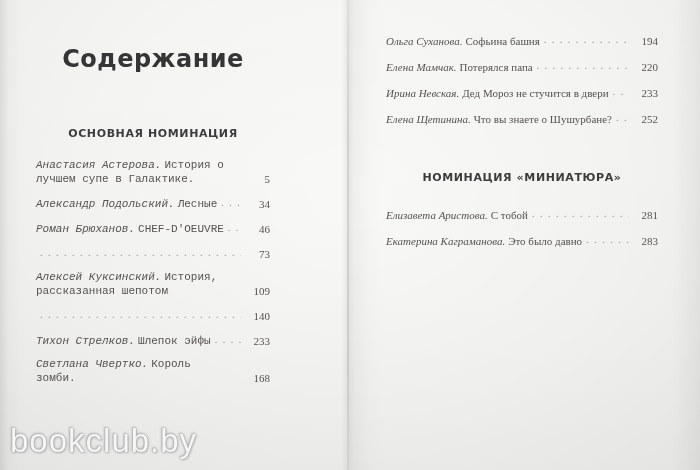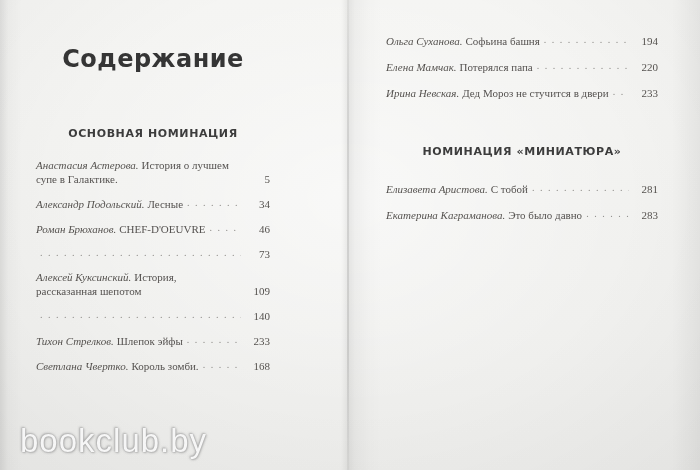--- a/index.html
+++ b/index.html
@@ -30,30 +30,30 @@
                      font-size:11px; line-height:12px; letter-spacing:0.6px;
                      color:#3c3c3c; text-align:center; }
   .page.left  .section-heading { margin:54px 0 18px; }
   .page.right .section-heading { margin:46px 0 22px; }
 
   .toc { width:100%; }
   .entry { display:flex; align-items:flex-end; margin-bottom:9px;
            font-size:11px; line-height:14px; color:#555250; }
   .page.right .toc-top .entry, .page.right .entry { margin-bottom:10px; }
   .entry .txt { flex:0 1 auto; }
-  .page.left  .entry .txt { max-width:213px; }
+  .page.left  .entry .txt { max-width:213px;font-family:Liberation Mono, monospace; }
   .page.right .entry .txt { max-width:246px; }
   .entry em { font-style:italic; color:#55524f; }
   .entry .ttl { margin-left:3px; }
   .entry .dots { flex:1 1 0; overflow:hidden; white-space:nowrap;
                  margin:0 3px 1px 4px; color:#8f8d8a; min-width:0; }
   .entry .dots::after { content:". . . . . . . . . . . . . . . . . . . . . . . . . . . . . . . . . . . . . . . . . . . . ."; font-size:10px; letter-spacing:1.5px; }
   .entry .num { flex:0 0 auto; width:26px; text-align:right; color:#55524f; }
 
-  .watermark { position:absolute; left:20px; bottom:10px;
+  .watermark { position:absolute; left:10px; bottom:10px;
                font-family:"Liberation Sans", sans-serif; font-size:33px;
                letter-spacing:1px; color:rgba(255,255,255,0.92);
                text-shadow: 0 0 1px rgba(140,140,140,0.9), 0 0 3px rgba(160,160,160,0.55),
                             1px 1px 2px rgba(150,150,150,0.5), -1px -1px 2px rgba(150,150,150,0.5); }
 </style>
 </head>
 <body>
 
 <div class="photo">
   <div class="spread">
@@ -124,20 +124,25 @@
     <span class="dots"></span>
     <span class="num">220</span>
   </div>
 
   <div class="entry">
     <span class="txt"><em>Ирина Невская.</em><span class="ttl">Дед Мороз не стучится в двери</span></span>
     <span class="dots"></span>
     <span class="num">233</span>
   </div>
 
+  <div class="entry">
+    <span class="txt"><em>Елена Щетинина.</em><span class="ttl">Что вы знаете о Шушурбане?</span></span>
+    <span class="dots"></span>
+    <span class="num">252</span>
+  </div>
 </div>
       <h2 class="section-heading">НОМИНАЦИЯ «МИНИАТЮРА»</h2>
       <div class="toc">
   <div class="entry">
     <span class="txt"><em>Елизавета Аристова.</em><span class="ttl">С тобой</span></span>
     <span class="dots"></span>
     <span class="num">281</span>
   </div>
 
   <div class="entry">

